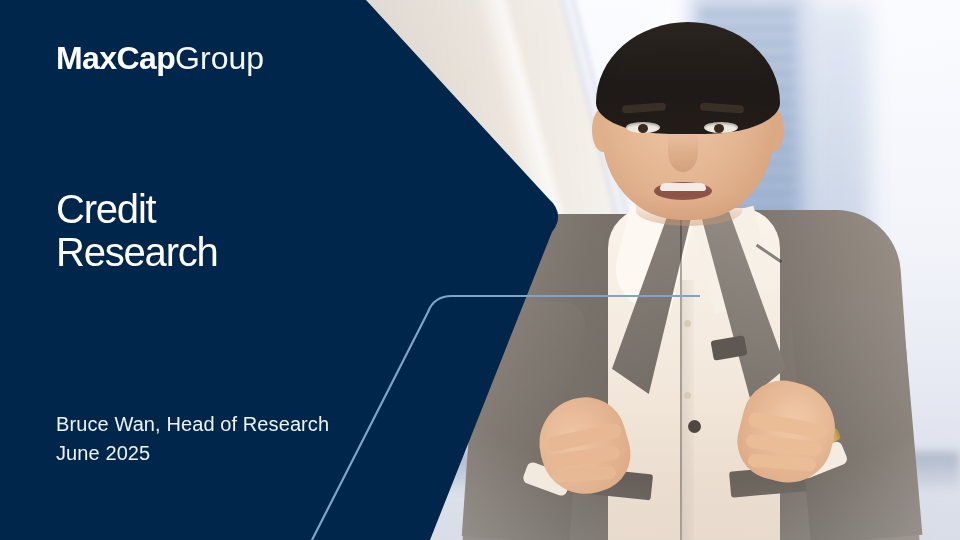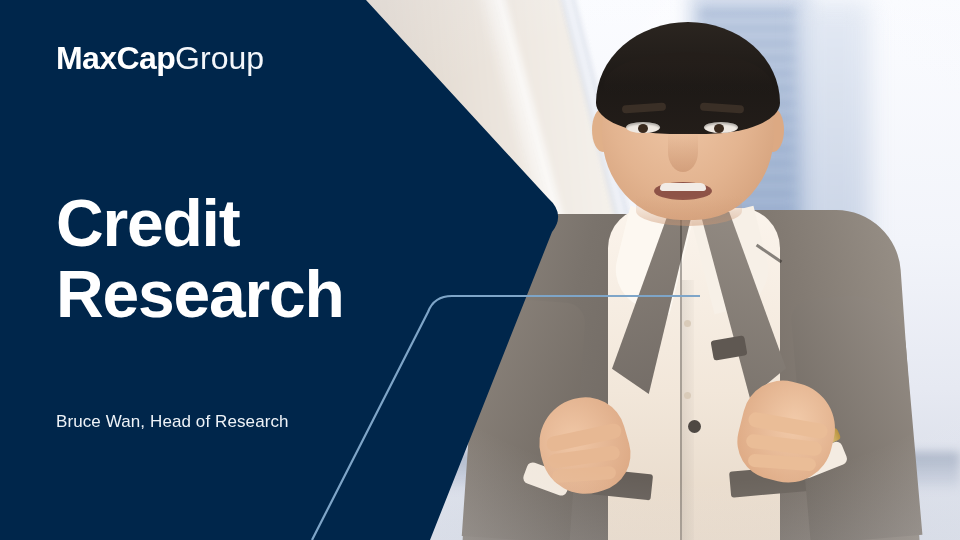--- a/index.html
+++ b/index.html
@@ -284,28 +284,28 @@
   #logo {
     position:absolute; left:56px; top:42px;
     font-size:32px; line-height:1; color:#ffffff;
     letter-spacing:-0.6px; white-space:nowrap;
   }
   #logo .lg-bold { font-weight:700; }
   #logo .lg-light { font-weight:300; color:#f4f7fb; letter-spacing:0px; }
 
   #title {
     position:absolute; left:56px; top:188px;
-    font-size:66px; font-weight:700; line-height:1.08;
+    font-size:40px; font-weight:400; line-height:1.08;
     color:#ffffff; letter-spacing:-1.2px;
   }
   #title .tl { display:block; }
 
   #byline {
     position:absolute; left:56px; top:410px;
-    font-size:17px; font-weight:400; line-height:1.45;
+    font-size:20px; font-weight:400; line-height:1.45;
     color:#eef3f8; letter-spacing:0.1px;
   }
   #byline .bl { display:block; }
 </style>
 </head>
 <body>
 
 <div id="slide">
 
   <div id="photo">
@@ -382,16 +382,17 @@
       <span class="lg-bold">MaxCap</span><span class="lg-light">Group</span>
     </div>
 
     <h1 id="title">
       <span class="tl">Credit</span>
       <span class="tl">Research</span>
     </h1>
 
     <div id="byline">
       <span class="bl">Bruce Wan, Head of Research</span>
+      <span class="bl">June 2025</span>
     </div>
 
   </div>
 </div>
 
 </body></html>

